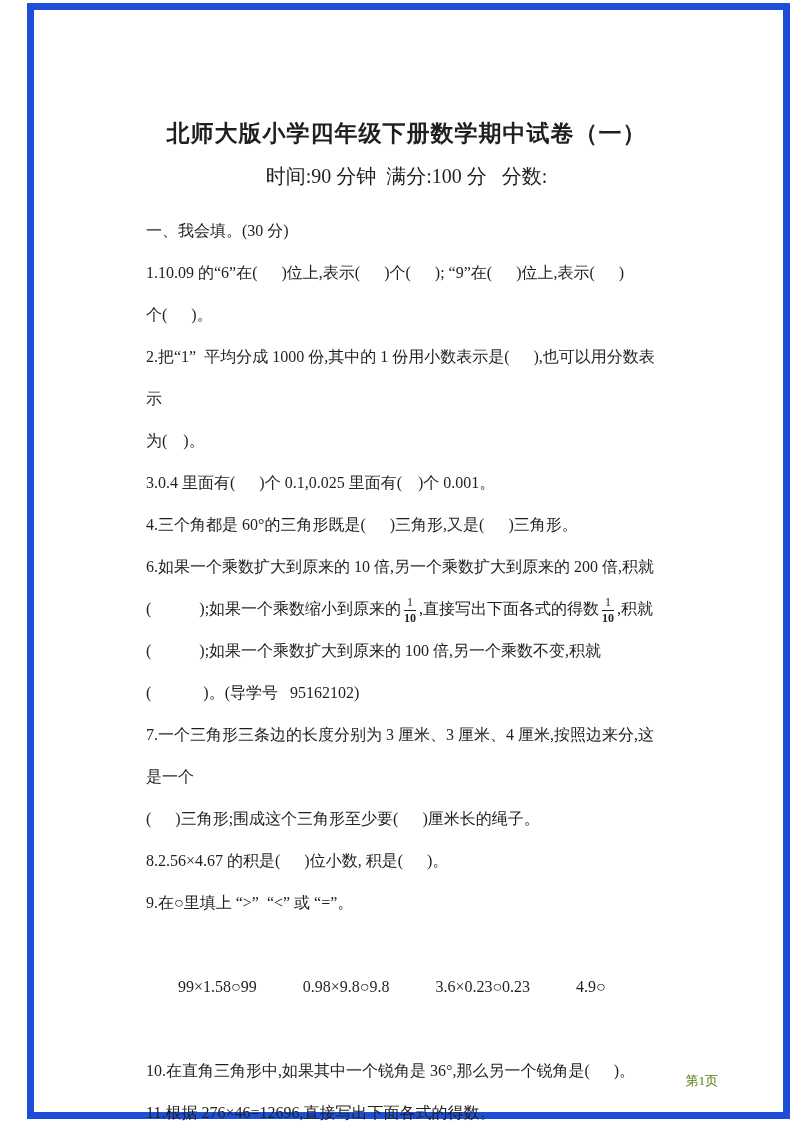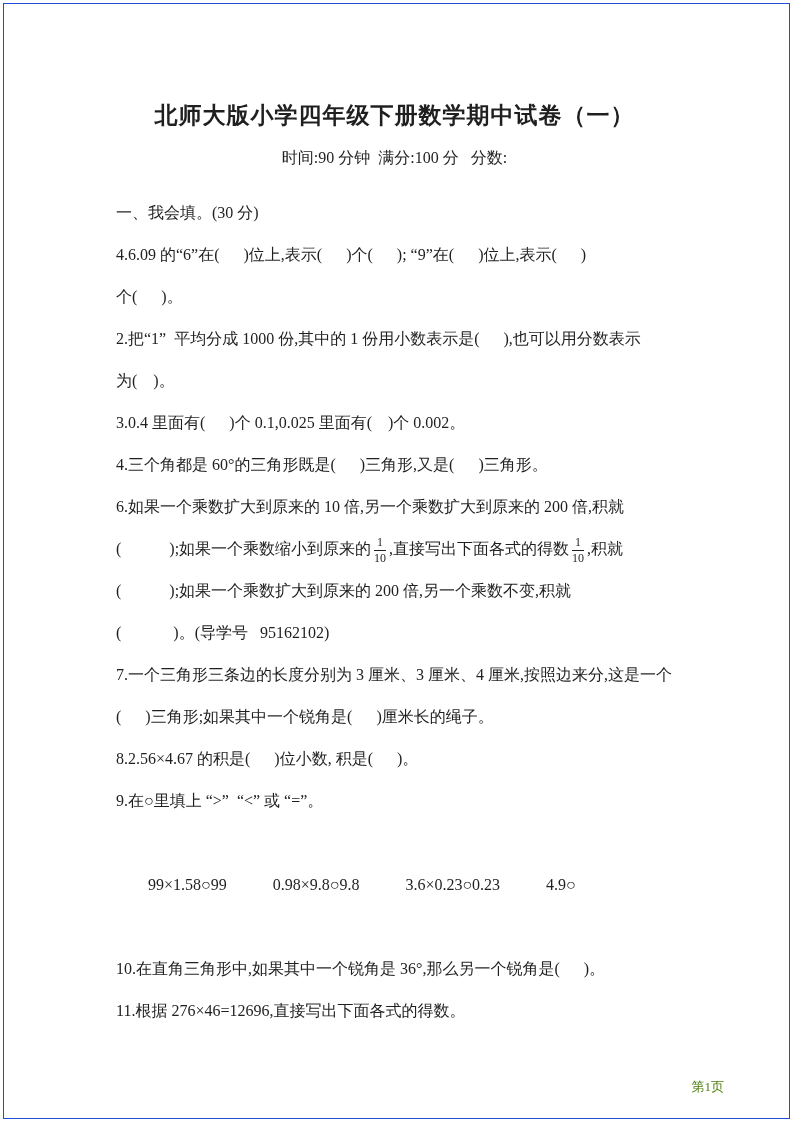--- a/index.html
+++ b/index.html
@@ -11,38 +11,39 @@
     width: 793px;
     height: 1122px;
     position: relative;
     font-family: "Liberation Serif", "DejaVu Serif", serif;
     color: #1f1f1f;
     overflow: hidden;
   }
   .page {
     position: absolute;
     inset: 3px;
-    border: 1px solid #1d4ed8;
+    border: 7px solid #1d4ed8;
     box-sizing: border-box;
-    padding: 0 116px 0 112px;
+    padding: 12px 116px 0 112px;
     background: #ffffff;
+    margin-left: 24px;
   }
   .title {
     margin: 96px 0 0 0;
     text-align: center;
     font-size: 23px;
     font-weight: bold;
     letter-spacing: 1px;
     line-height: 30px;
     font-family: "Liberation Sans", "DejaVu Sans", sans-serif;
   }
   .meta {
     margin-top: 16px;
     text-align: center;
-    font-size: 16px;
+    font-size: 20px;
     line-height: 24px;
     white-space: pre-wrap;
   }
   .body-text {
     margin-top: 22px;
   }
   .qline {
     font-size: 16px;
     line-height: 42px;
     white-space: pre-wrap;
@@ -58,20 +59,21 @@
     font-size: 12px;
     line-height: 1.2;
     margin: 0 1px;
   }
   .frac-num {
     border-bottom: 1px solid #1f1f1f;
     padding: 0 3px;
   }
   .frac-den {
     padding: 0 2px;
+    font-weight: bold;
   }
   .cmp {
     margin-right: 46px;
   }
   .cmp.last {
     margin-right: 0;
   }
   .footer {
     position: absolute;
     right: 65px;
@@ -87,48 +89,48 @@
 
   <h1 class="title">北师大版小学四年级下册数学期中试卷（一）</h1>
 
   <div class="meta">时间:90 分钟  满分:100 分   分数:</div>
 
   <div class="body-text">
 
     <div class="qline">一、我会填。(30 分)</div>
 
     <div class="question">
-      <div class="qline">4.6.09 的“6”在(      )位上,表示(      )个(      ); “9”在(      )位上,表示(      )</div>
+      <div class="qline">1.10.09 的“6”在(      )位上,表示(      )个(      ); “9”在(      )位上,表示(      )</div>
       <div class="qline">个(      )。</div>
     </div>
 
     <div class="question">
       <div class="qline">2.把“1”  平均分成 1000 份,其中的 1 份用小数表示是(      ),也可以用分数表示</div>
       <div class="qline">为(    )。</div>
     </div>
 
     <div class="question">
-      <div class="qline">3.0.4 里面有(      )个 0.1,0.025 里面有(    )个 0.002。</div>
+      <div class="qline">3.0.4 里面有(      )个 0.1,0.025 里面有(    )个 0.001。</div>
     </div>
 
 
     <div class="question">
       <div class="qline">4.三个角都是 60°的三角形既是(      )三角形,又是(      )三角形。</div>
     </div>
 
     <div class="question">
       <div class="qline">6.如果一个乘数扩大到原来的 10 倍,另一个乘数扩大到原来的 200 倍,积就</div>
       <div class="qline"><span>(            );如果一个乘数缩小到原来的</span><span class="frac"><span class="frac-num">1</span><span class="frac-den">10</span></span><span>,直接写出下面各式的得数</span><span class="frac"><span class="frac-num">1</span><span class="frac-den">10</span></span><span>,积就</span></div>
-      <div class="qline">(            );如果一个乘数扩大到原来的 200 倍,另一个乘数不变,积就</div>
+      <div class="qline">(            );如果一个乘数扩大到原来的 100 倍,另一个乘数不变,积就</div>
       <div class="qline">(             )。(导学号   95162102)</div>
     </div>
 
     <div class="question">
       <div class="qline">7.一个三角形三条边的长度分别为 3 厘米、3 厘米、4 厘米,按照边来分,这是一个</div>
-      <div class="qline">(      )三角形;如果其中一个锐角是(      )厘米长的绳子。</div>
+      <div class="qline">(      )三角形;围成这个三角形至少要(      )厘米长的绳子。</div>
     </div>
 
     <div class="question">
       <div class="qline">8.2.56×4.67 的积是(      )位小数, 积是(      )。</div>
     </div>
 
     <div class="question">
       <div class="qline">9.在○里填上 “&gt;”  “&lt;” 或 “=”。</div>
       <div class="qline">
         <span class="cmp">99×1.58○99</span><span class="cmp">0.98×9.8○9.8</span><span class="cmp">3.6×0.23○0.23</span><span class="cmp last">4.9○</span>

